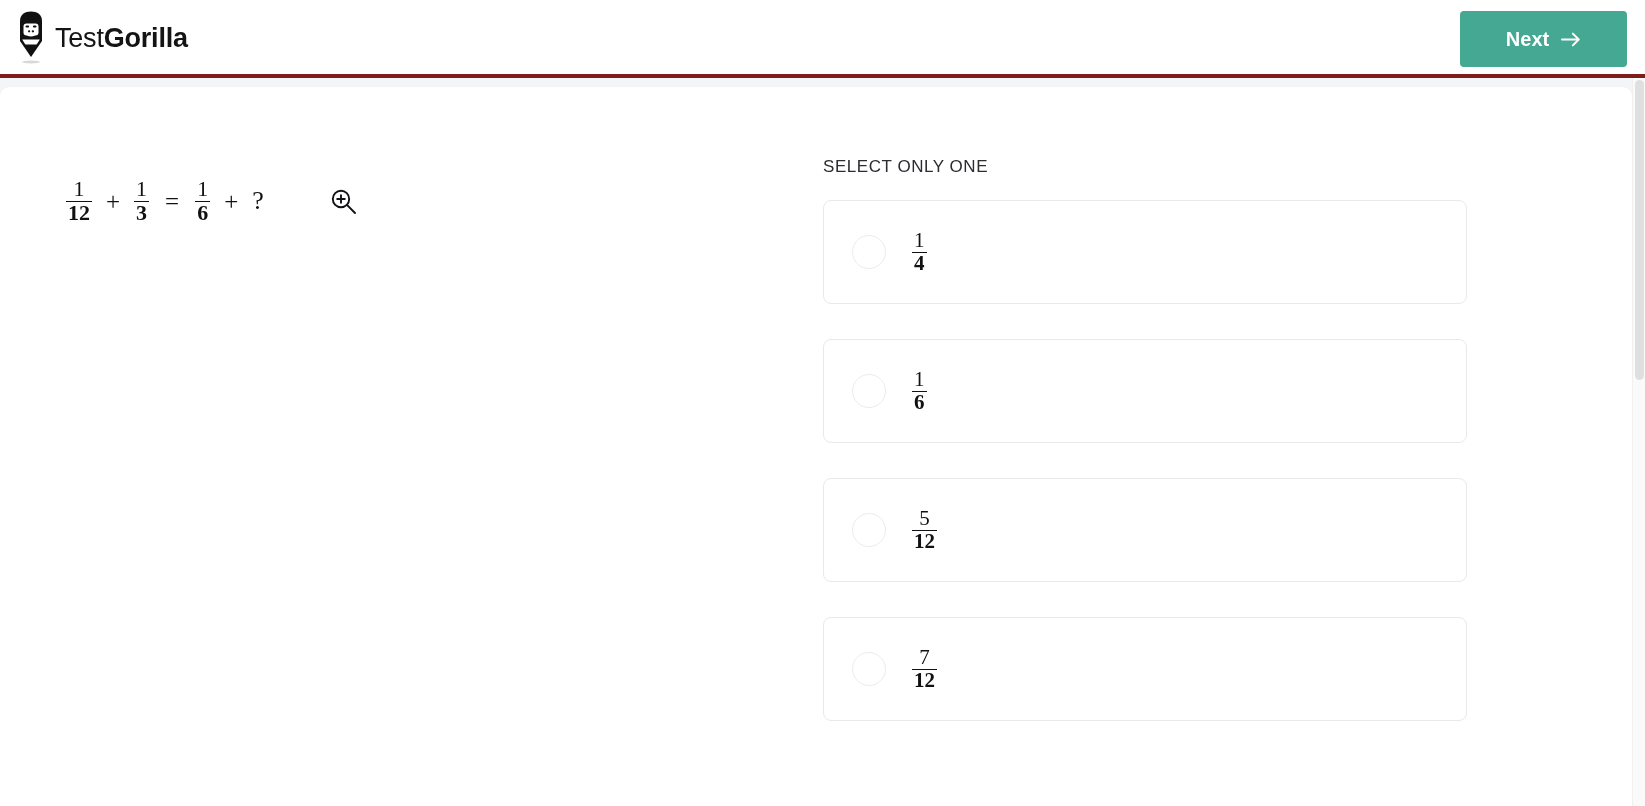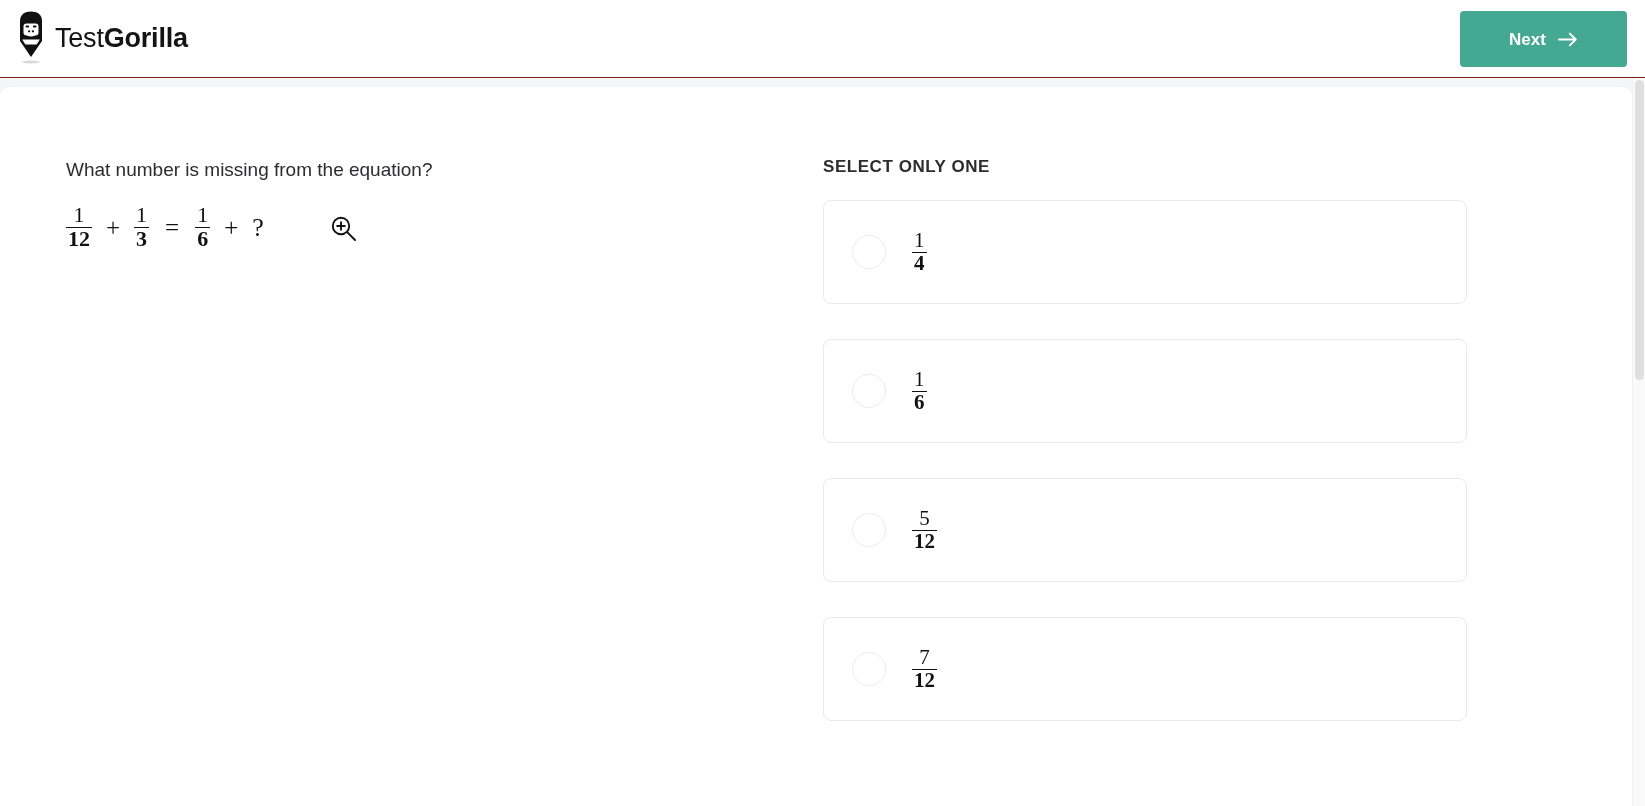--- a/index.html
+++ b/index.html
@@ -19,21 +19,21 @@
     background: #f4f5f6;
   }
 
   
   .header {
     position: absolute;
     top: 0; left: 0;
     width: 1645px;
     height: 78px;
     background: #ffffff;
-    border-bottom: 1px solid #7f1d1d;
+    border-bottom: 4px solid #7f1d1d;
   }
 
   .brand {
     position: absolute;
     left: 16px;
     top: 6px;
     display: flex;
     align-items: center;
     gap: 9px;
     height: 66px;
@@ -61,21 +61,21 @@
     position: absolute;
     right: 18px;
     top: 11px;
     width: 167px;
     height: 56px;
     background: #44a892;
     border: none;
     border-radius: 4px;
     color: #ffffff;
     font-family: "Liberation Sans", sans-serif;
-    font-size: 17px;
+    font-size: 20px;
     font-weight: 700;
     letter-spacing: 0.1px;
     cursor: pointer;
     display: flex;
     align-items: center;
     justify-content: center;
     gap: 12px;
   }
   .next-label { line-height: 1; }
   .next-arrow { display: flex; align-items: center; }
@@ -159,21 +159,21 @@
     position: absolute;
     left: 823px;
     top: 70px;
     width: 646px;
   }
 
   .answers-heading {
     font-size: 17px;
     letter-spacing: 0.55px;
     color: #2c2c31;
-    font-weight: 700;
+    font-weight: 400;
     margin-bottom: 23px;
   }
 
   .option {
     width: 644px;
     height: 104px;
     border: 1px solid #e8e9ea;
     border-radius: 8px;
     background: #ffffff;
     display: flex;
@@ -256,21 +256,20 @@
           <path d="M1 7.5 H17.4 M11.8 1.6 L17.8 7.5 L11.8 13.4" fill="none" stroke="#ffffff" stroke-width="1.9" stroke-linecap="round" stroke-linejoin="round"></path>
         </svg>
       </span>
     </button>
   </div>
 
   <div class="content-card">
     <div class="columns">
 
       <div class="question-pane">
-        <div class="question-text">What number is missing from the equation?</div>
 
         <div class="equation-row">
           <div class="equation">
             <span class="frac">
               <span class="num">1</span>
               <span class="den">12</span>
             </span>
             <span class="op">+</span>
             <span class="frac">
               <span class="num">1</span>

